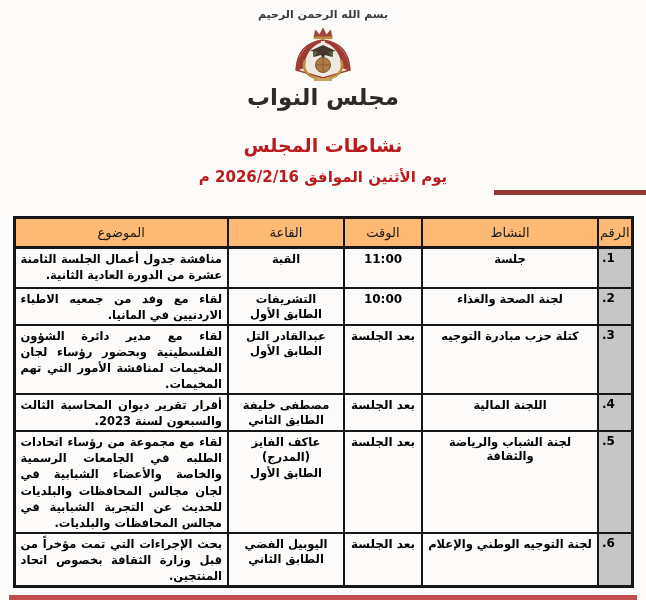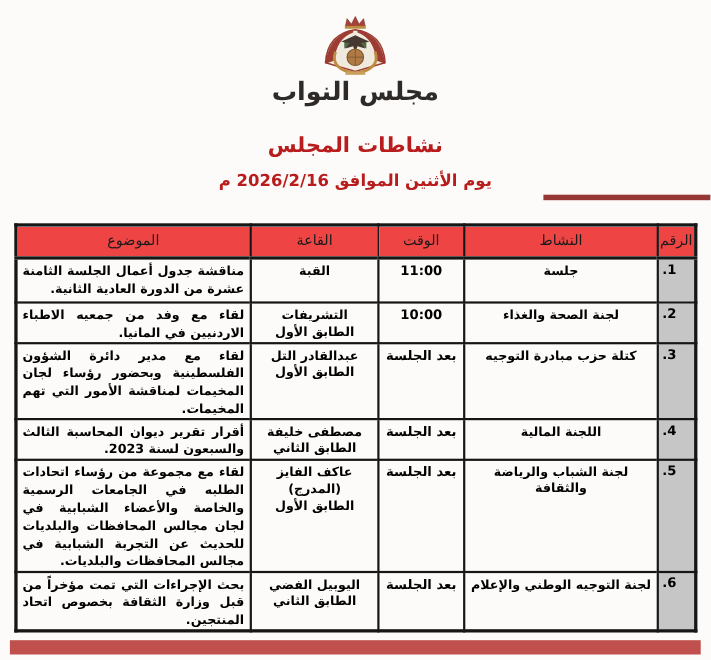--- a/index.html
+++ b/index.html
@@ -54,21 +54,21 @@
     direction: rtl;
     border: 3px solid #161616;
   }
   table.activities th, table.activities td {
     border: 2px solid #161616;
     vertical-align: top;
     overflow: hidden;
   }
   thead tr { height: 30px; }
   thead th {
-    background: #ef4444;
+    background: #fdba74;
     font-weight: normal;
     font-size: 13px;
     color: #1a1a1a;
     vertical-align: middle !important;
     text-align: center;
     border-bottom-width: 3px !important;
   }
   th.col-num { font-size: 13px; }
 
   td.num {
@@ -117,20 +117,21 @@
     width: 628px; height: 13px;
     background: #c0504d;
     margin: 7px auto 0;
   }
 </style>
 </head>
 <body>
 
 <div class="page">
 
+  <div class="bismillah">بسم الله الرحمن الرحيم</div>
 
   <div class="emblem-wrap">
     <svg width="120" height="56" viewBox="0 0 120 56" aria-hidden="true">
 
       <path d="M60,14 C44,16 34,26 33,44 L60,52 L87,44 C86,26 76,16 60,14 Z" fill="#f0e9dd" stroke="#9c3c32" stroke-width="1.5"></path>
 
       <path d="M58,14 C44,17 35,27 33,45 L41,42 C42,29 48,20 58,16.5 Z" fill="#9c3c32"></path>
       <path d="M62,14 C76,17 85,27 87,45 L79,42 C78,29 72,20 62,16.5 Z" fill="#9c3c32"></path>
 
       <path d="M50,24 L60,27 L50,31 Z" fill="#4e6b44"></path>

